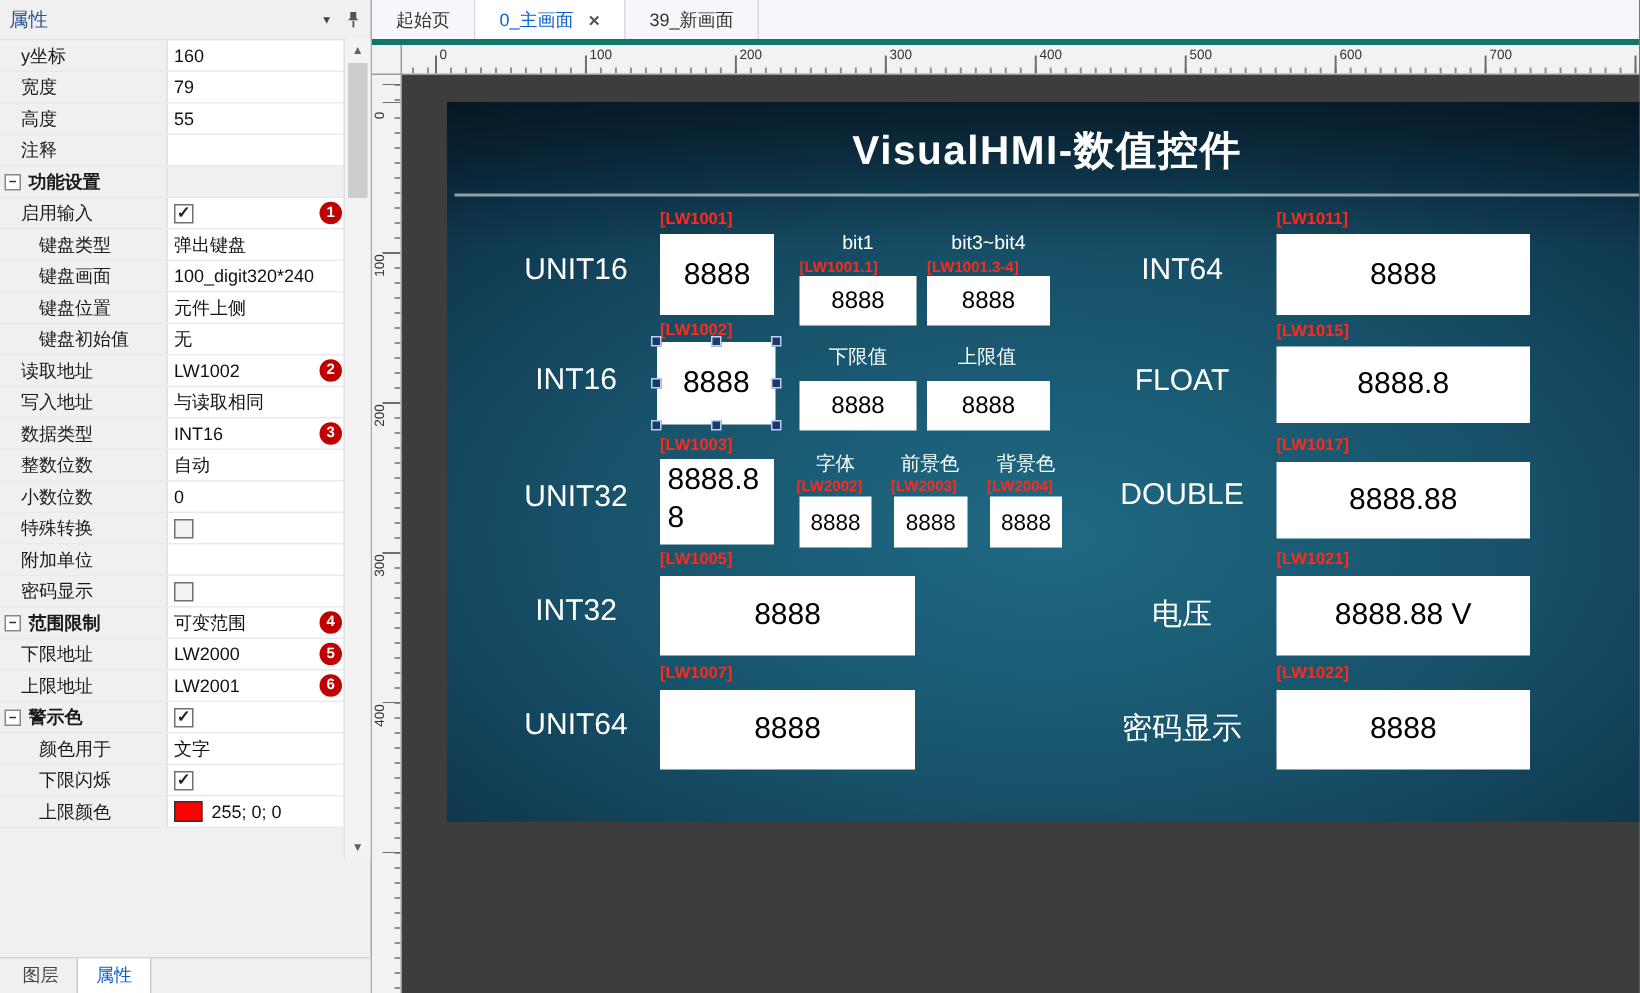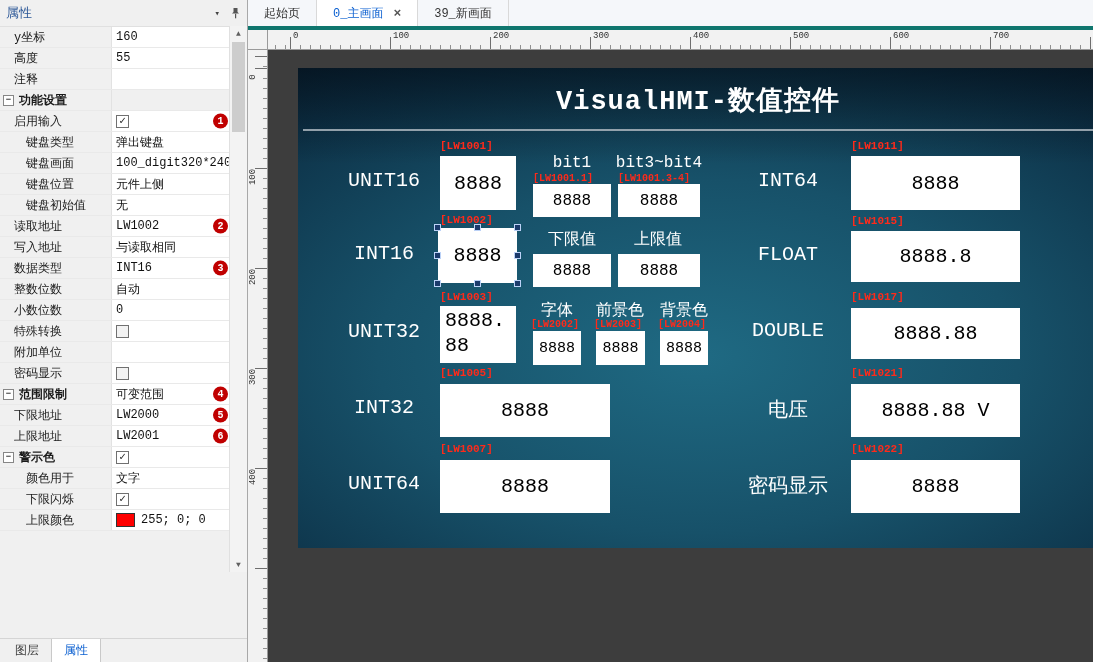--- a/index.html
+++ b/index.html
@@ -1,17 +1,17 @@
 <!DOCTYPE html>
 <html><head>
 <meta charset="utf-8">
 <style>
   html,body{margin:0;padding:0;background:#888;}
   #app{position:relative;width:1093px;height:662px;overflow:hidden;
-       font-family:Liberation Mono, monospace;background:#3d3d3d;}
+       font-family:Liberation Sans, sans-serif;background:#3d3d3d;}
 
   
   #props-panel{position:absolute;left:0;top:0;width:248px;height:662px;background:#f0f0f0;
                border-right:1px solid #a8a8a8;box-sizing:border-box;}
   .panel-header{height:26px;display:flex;align-items:center;padding:0 6px;}
   .panel-title{font-size:13px;color:#2b5797;}
   .hdr-icons{margin-left:auto;display:flex;align-items:center;gap:10px;color:#555;}
   .hdr-drop{font-size:9px;color:#444;}
   .prop-grid{position:absolute;left:0;top:26px;width:231px;border-top:1px solid #e0e0e0;}
   .prow{display:flex;height:21px;border-bottom:1px solid #e9e9e9;position:relative;font-size:12px;box-sizing:border-box;}
@@ -74,21 +74,21 @@
 
   
   .canvas{position:absolute;left:276px;top:50px;width:825px;height:612px;background:#3d3d3d;overflow:hidden;}
   .hmi-screen{position:absolute;left:22px;top:18px;width:800px;height:480px;
     background:linear-gradient(180deg,rgba(2,8,16,.55) 0%,rgba(2,8,16,0) 20%),
                radial-gradient(100% 92% at 50% 60%, #1f6a83 0%, #175169 40%, #0d3248 72%, #071726 100%);}
   .hmi-title{position:absolute;left:0;right:0;top:14px;text-align:center;font-size:27px;
              font-weight:600;color:#fff;letter-spacing:1px;}
   .hmi-sep{position:absolute;left:5px;right:5px;top:61px;height:2px;background:#aab5bd;opacity:.85;}
   .hmi-label{position:absolute;color:#fff;font-size:20px;text-align:center;white-space:nowrap;}
-  .hmi-small{position:absolute;color:#fff;font-size:16px;text-align:center;white-space:nowrap;}
+  .hmi-small{position:absolute;color:#fff;font-size:13px;text-align:center;white-space:nowrap;}
   .hmi-addr{position:absolute;color:#ff2a1a;font-size:11px;font-weight:bold;white-space:nowrap;}
   .hmi-addr.fs10{font-size:10px;}
   .hmi-box{position:absolute;background:#fff;color:#000;display:flex;align-items:center;
            justify-content:center;font-size:20px;box-sizing:border-box;}
   .hmi-box.fs16{font-size:16px;}
   .hmi-box.fs15{font-size:15px;}
   .hmi-box.wrap{display:block;text-align:left;padding:2px 5px;line-height:1.25;word-break:break-all;}
   .handle{position:absolute;width:7px;height:7px;background:#1b3a6b;border:1px solid #bcd2f7;box-sizing:border-box;}
 </style>
 </head>
@@ -110,20 +110,26 @@
 
     <div class="prop-grid">
 
       <div class="prow">
         <div class="plabel">y坐标</div>
         <div class="pvalue">
             <span>160</span>
           </div>
       </div>
 
+      <div class="prow">
+        <div class="plabel">宽度</div>
+        <div class="pvalue">
+            <span>79</span>
+          </div>
+      </div>
 
       <div class="prow">
         <div class="plabel">高度</div>
         <div class="pvalue">
             <span>55</span>
           </div>
       </div>
 
       <div class="prow">
         <div class="plabel">注释</div>

